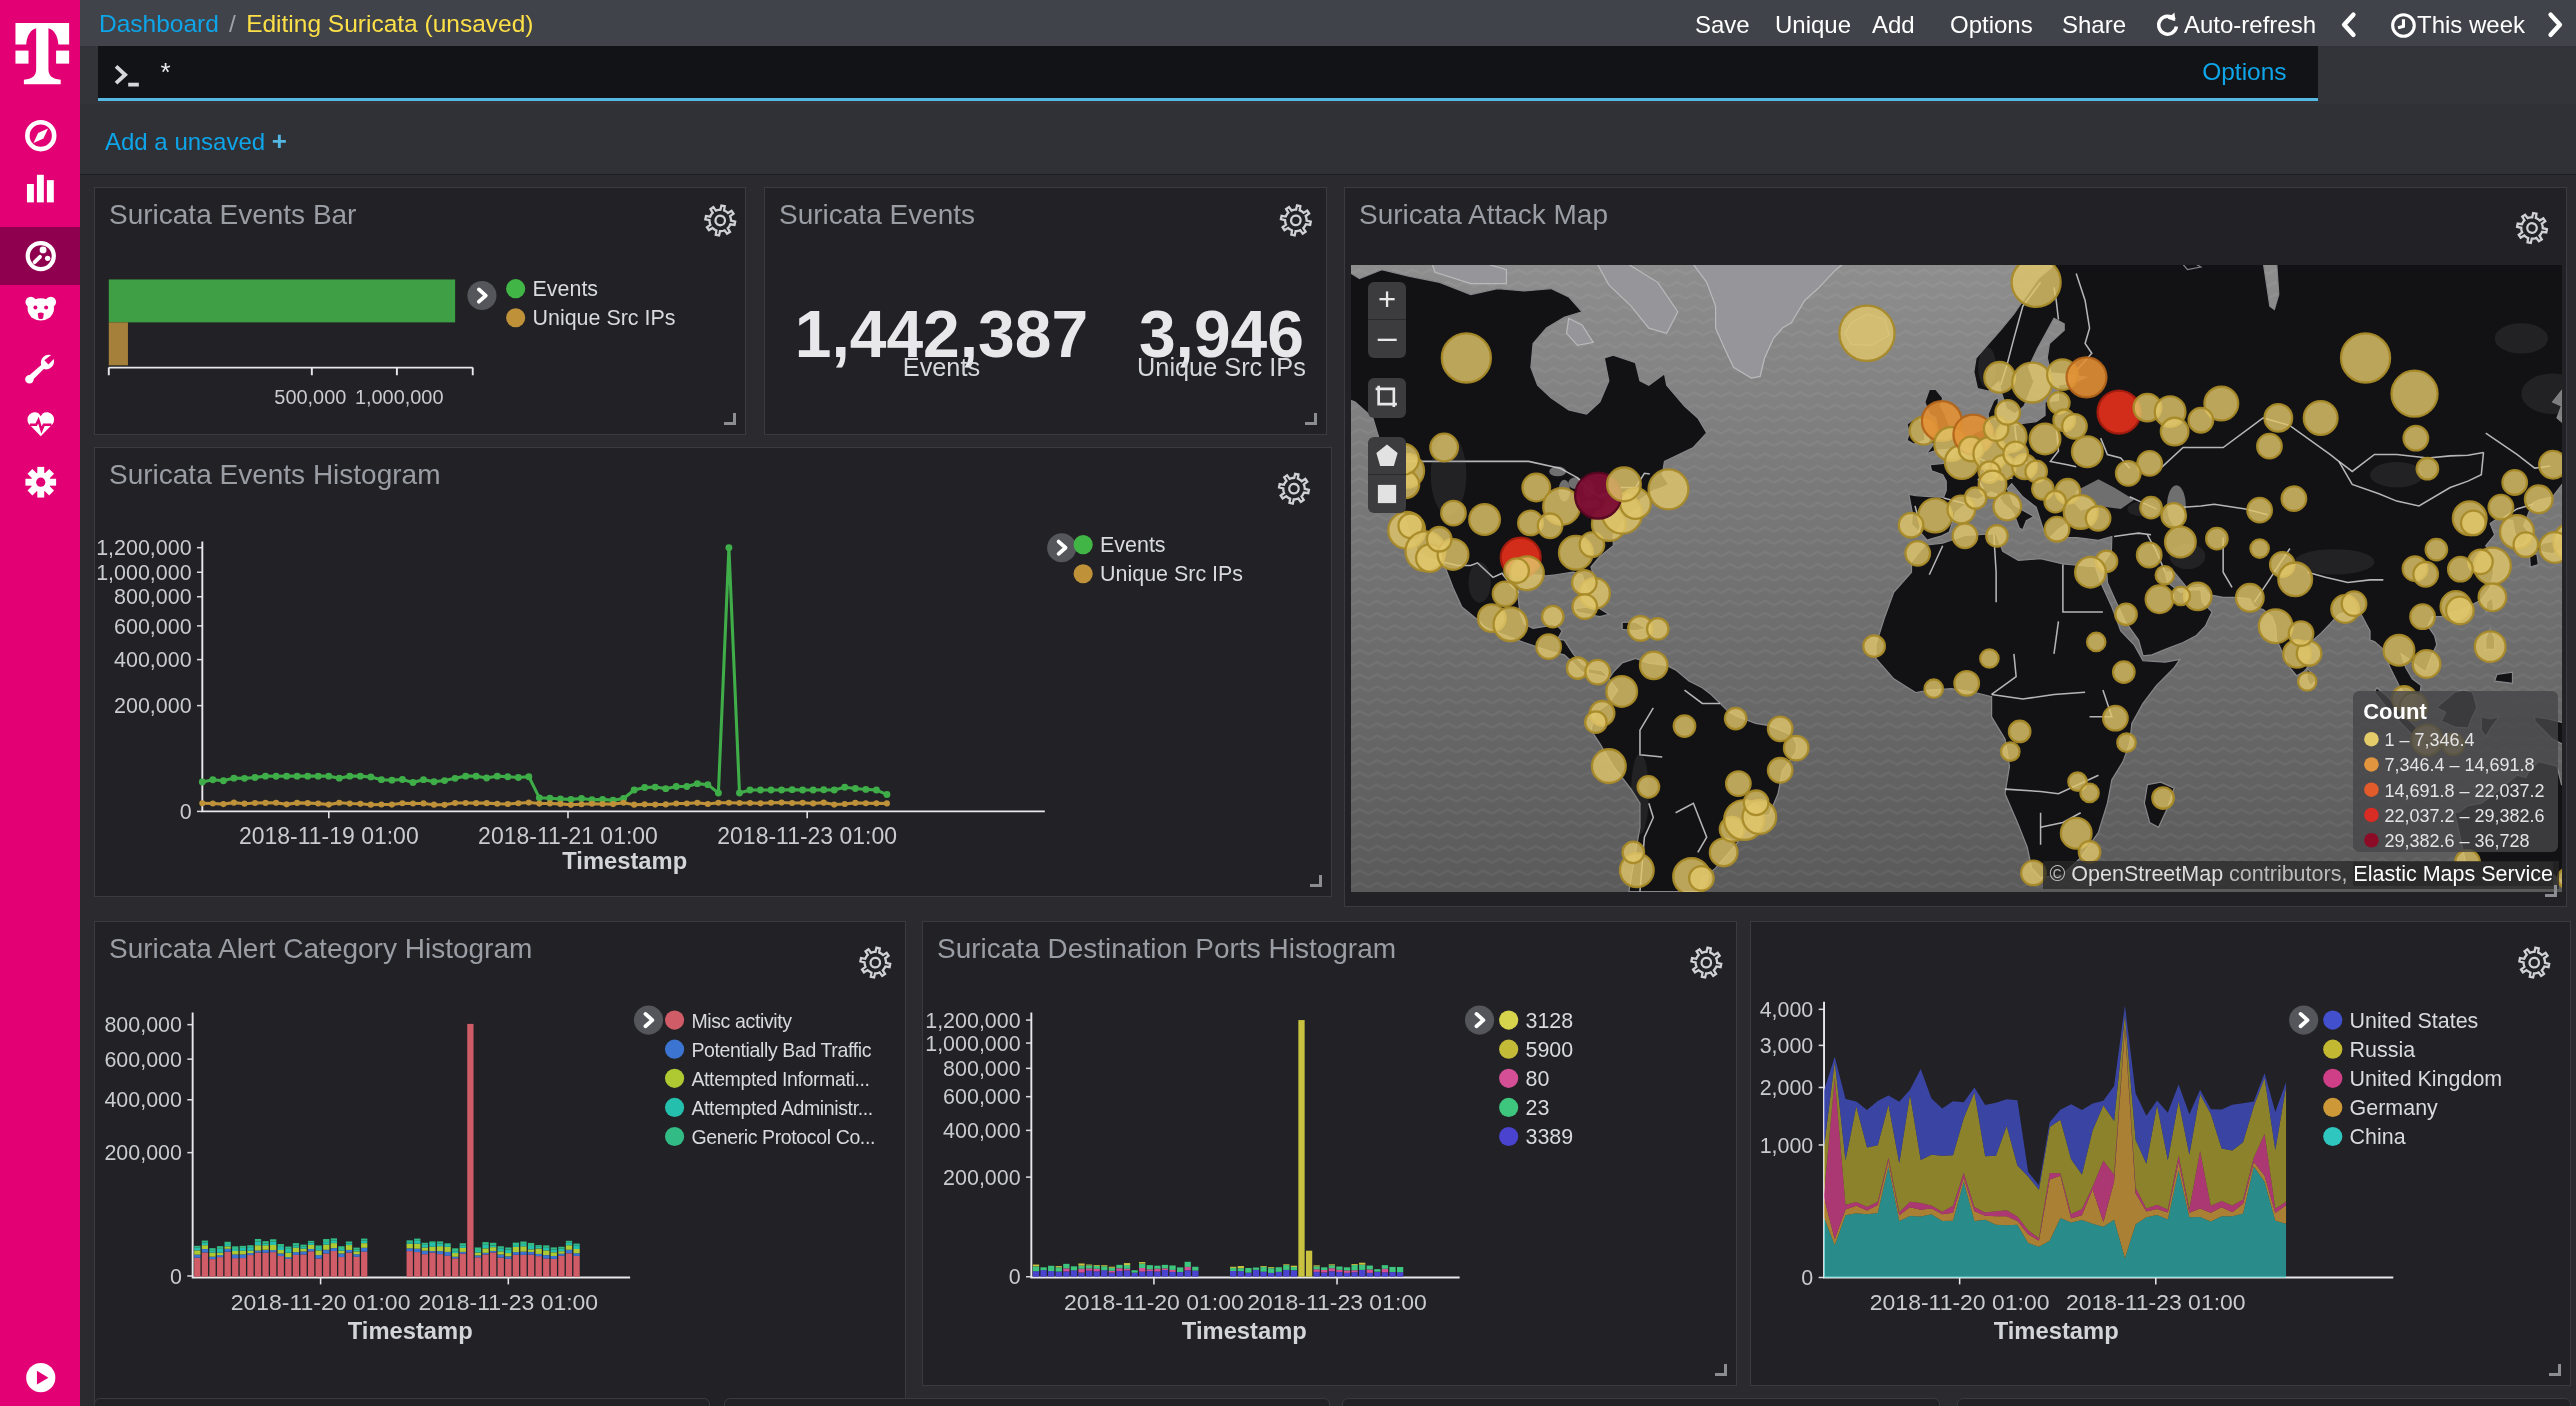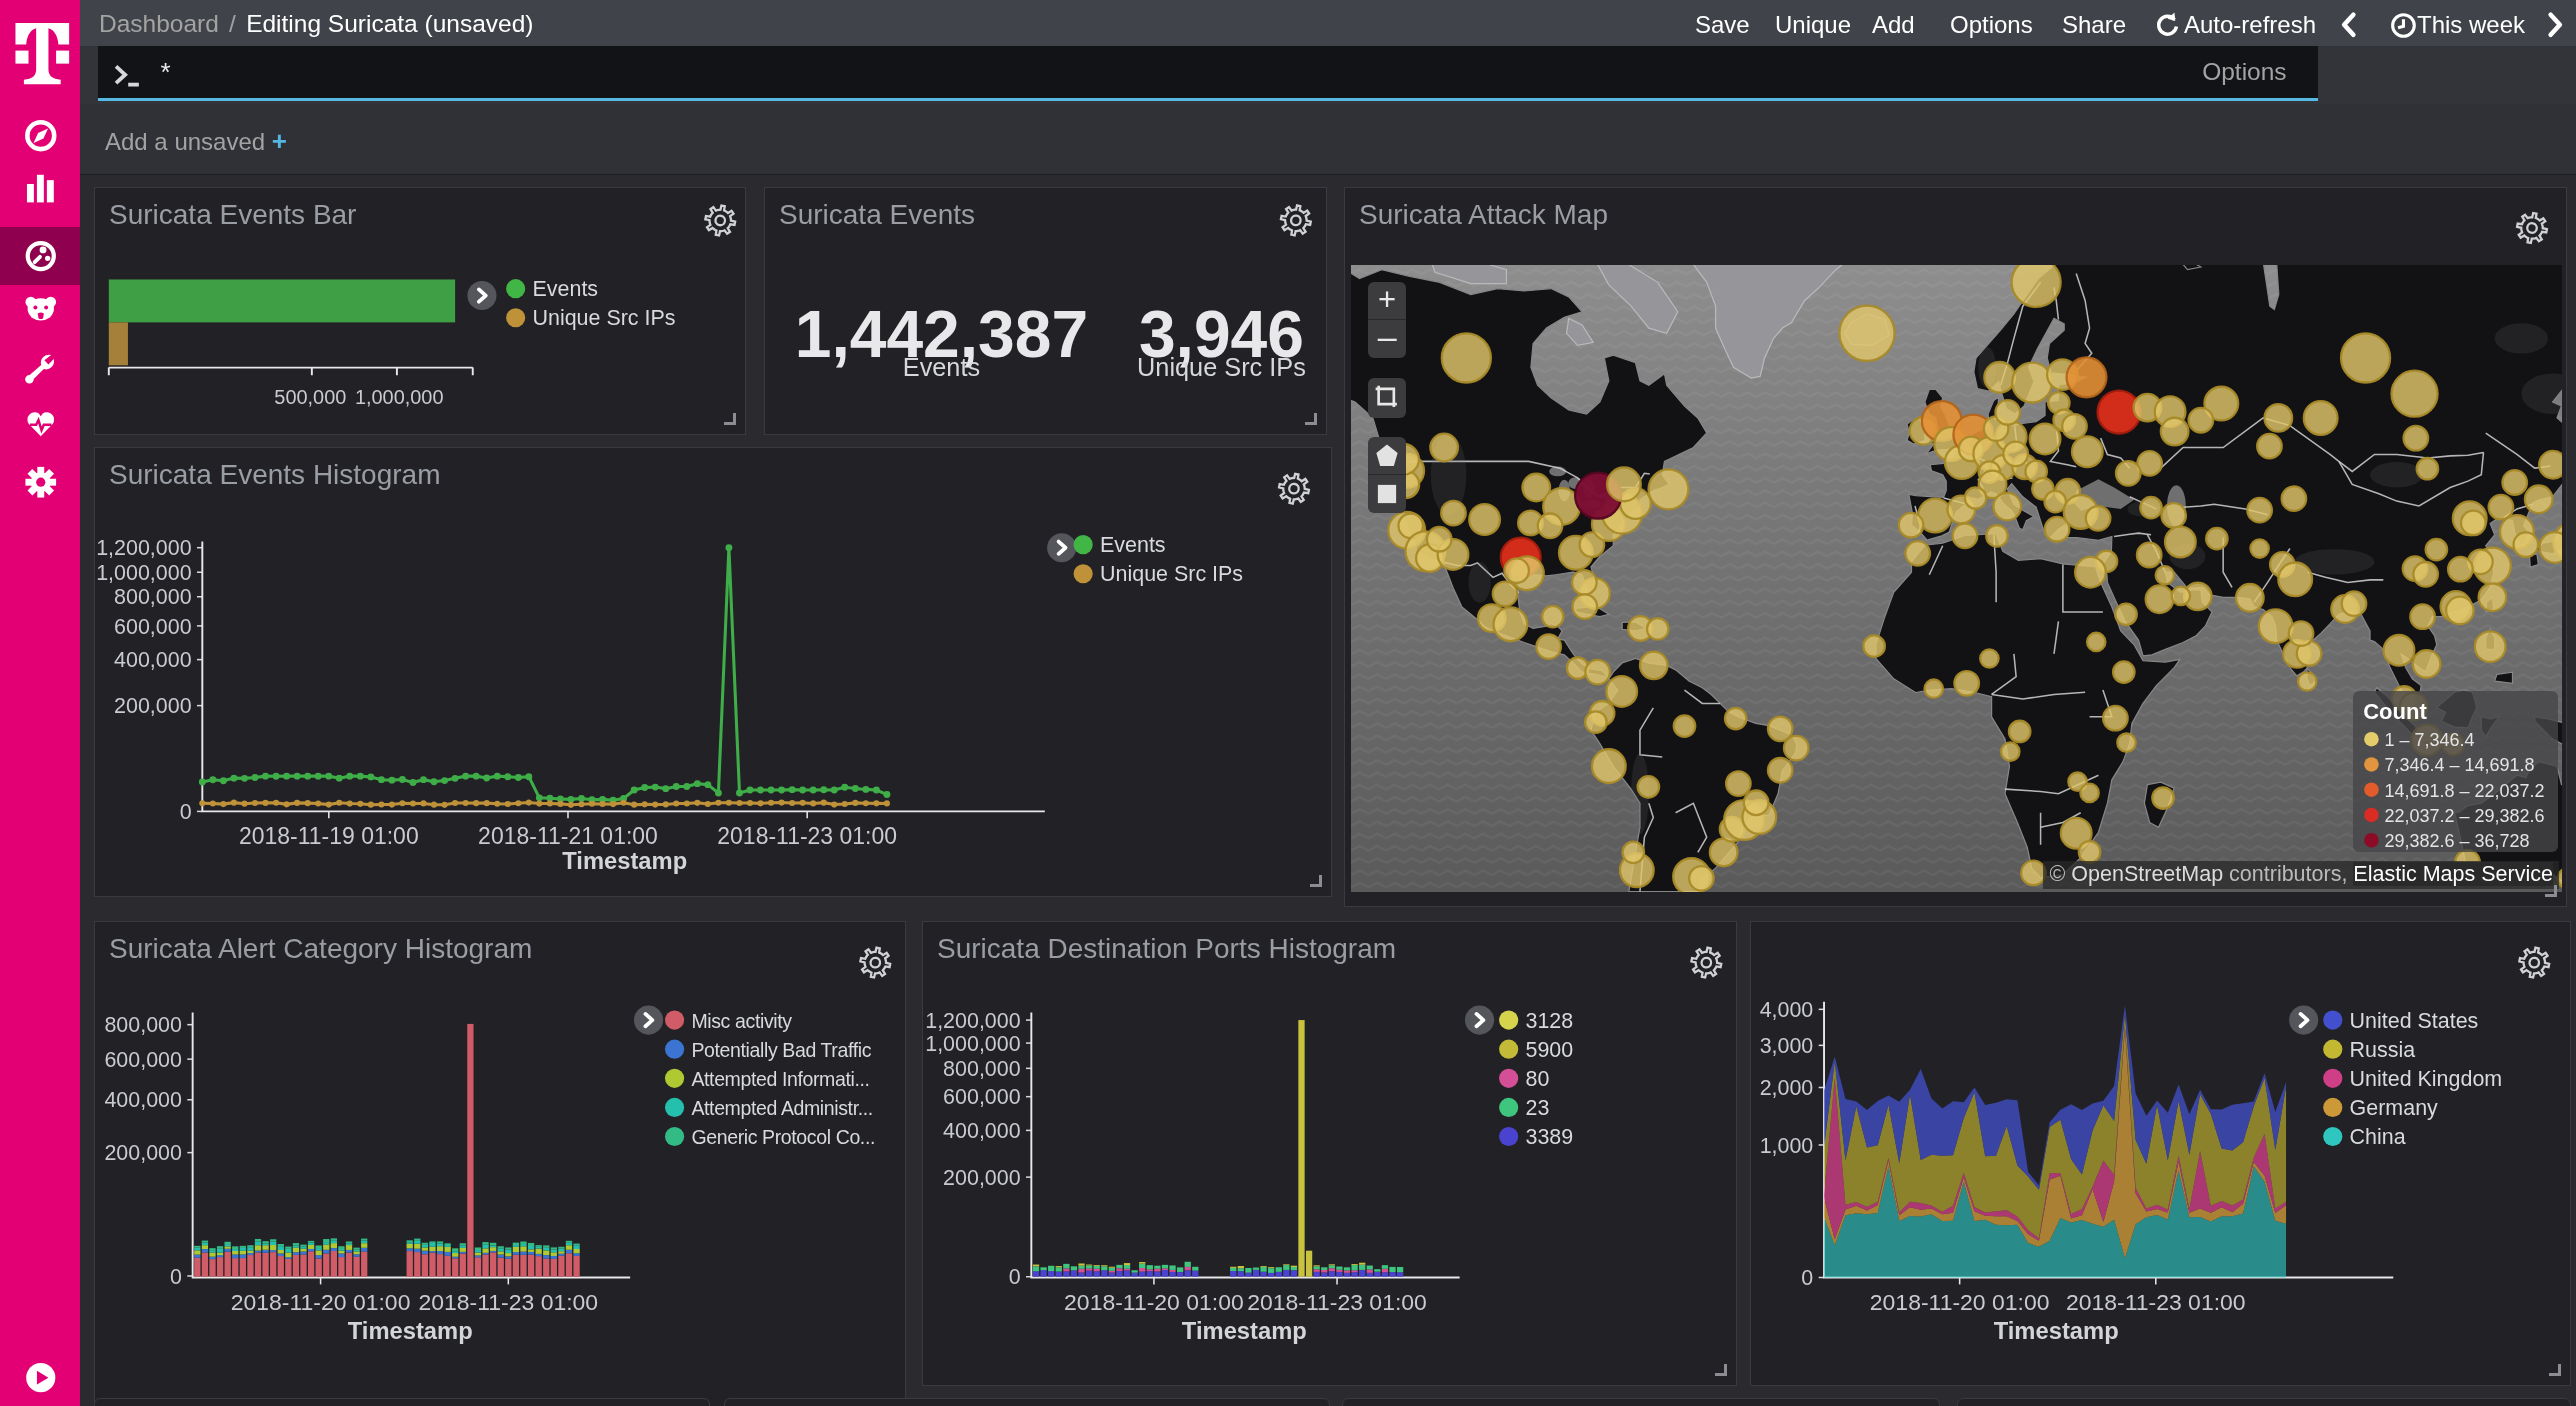--- a/index.html
+++ b/index.html
@@ -7,25 +7,25 @@
 #sidebar{position:absolute;left:0;top:0;width:80px;height:1406px;background:#e20074;z-index:5}
 #sb-active{position:absolute;left:0;top:227px;width:80px;height:58px;background:#8f004f}
 #header{position:absolute;left:80px;top:0;width:2496px;height:46px;background:#404349}
 #queryrow{position:absolute;left:80px;top:46px;width:2496px;height:58px;background:#33343a}
 #queryinput{position:absolute;left:17.6px;top:0px;width:2220px;height:55px;background:#121317;border-bottom:3.1px solid #55b9e2}
 #filterbar{position:absolute;left:80px;top:104px;width:2496px;height:71px;background:#303137;border-bottom:1.5px solid #1d1d21}
 .panel{position:absolute;background:#222226;border:1.5px solid #3a3a40;border-radius:0}
 .ptitle{position:absolute;left:14px;top:10.7px;font-size:28px;color:#9a9da4}
 .rsz{position:absolute;right:9.2px;bottom:9.2px;width:12.3px;height:12.3px;
  border-right:3.1px solid #8b8d92;border-bottom:3.1px solid #8b8d92}
-.crumb{font-size:24.5px;color:#ffffff}
+.crumb{font-size:24.5px;color:#fde047}
 .menu{font-size:24px;color:#fff}
 .axlab{font-size:28px;fill:#c9cbd0}
 .ticklab{font-size:30px;fill:#c9cbd0}
-.bluelink{color:#a3a3a3}
+.bluelink{color:#0ea5e9}
 </style></head>
 <body>
 
 <div id="sidebar">
  <div id="sb-active"></div>
  <svg class="abs" style="left:0;top:0" width="80" height="1406" viewBox="0 0 104 1834">
 
   <g fill="#fff">
    <rect x="20" y="66" width="17" height="17"></rect>
    <rect x="73" y="66" width="17" height="17"></rect>

